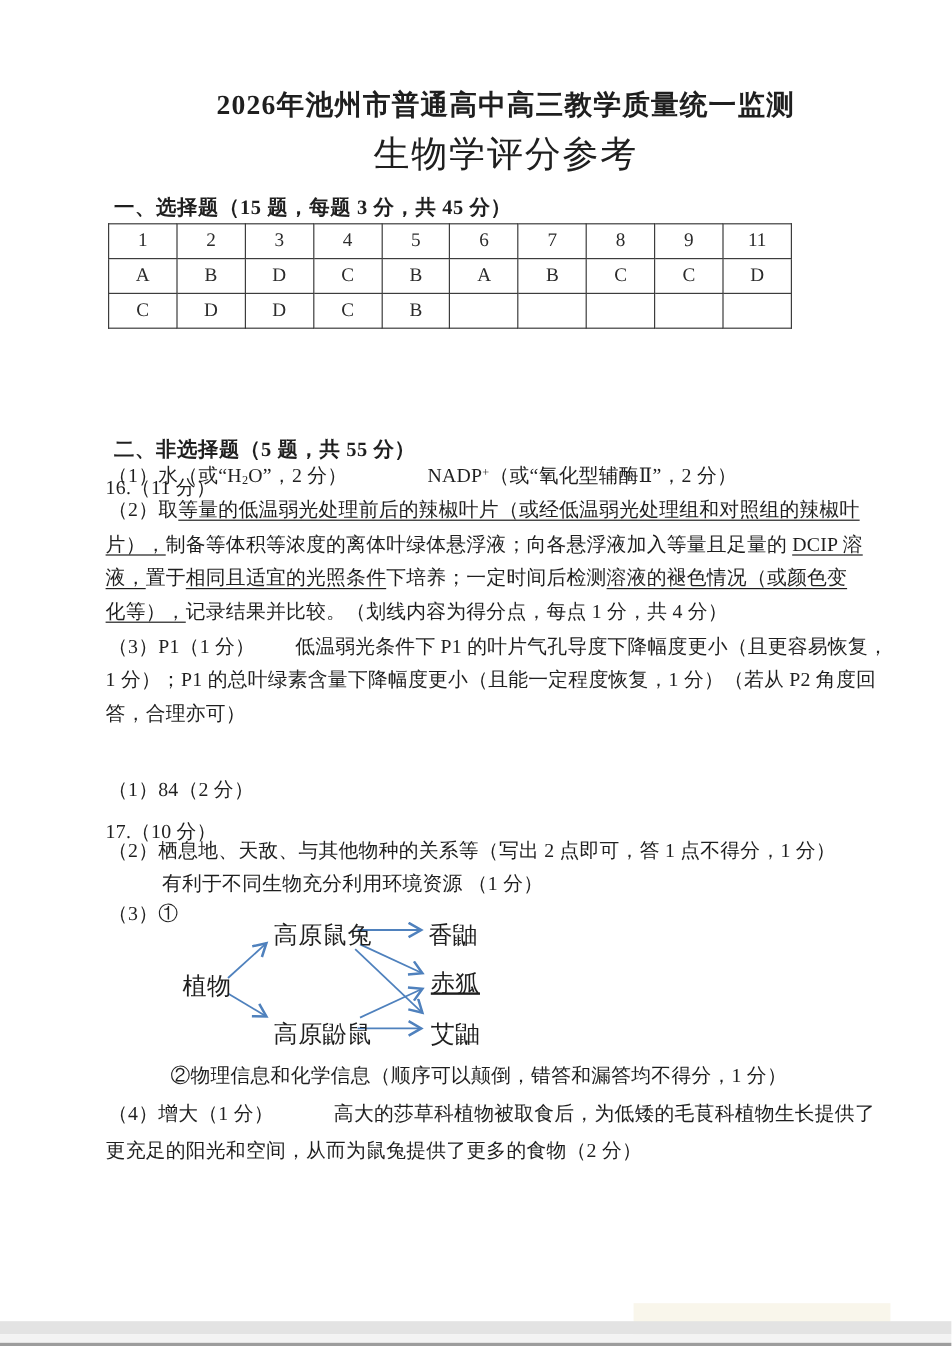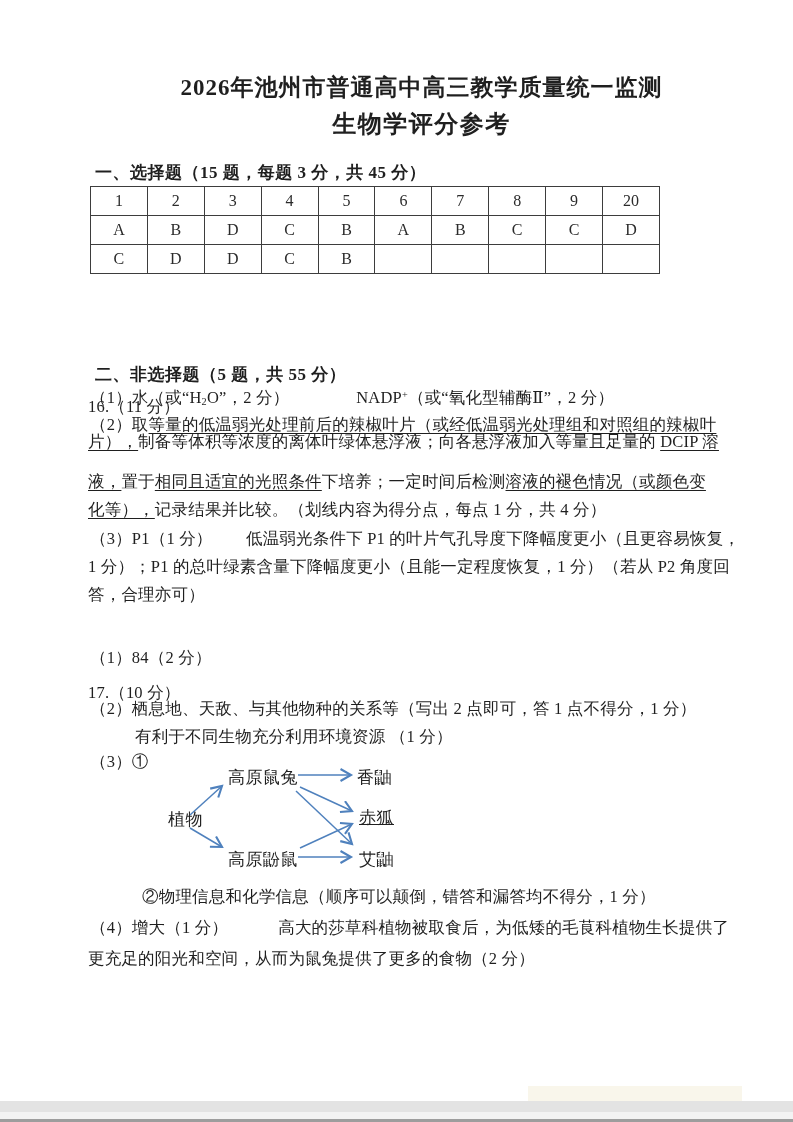--- a/index.html
+++ b/index.html
@@ -13,33 +13,33 @@
   }
   .abs { position:absolute; }
   .ln { font-size:16.5px; line-height:21px; white-space:nowrap; letter-spacing:0.2px; }
   .bold { font-weight:normal;margin-top:40px; }
   .u { text-decoration:underline; text-underline-offset:3px; text-decoration-thickness:1px; }
   sub { font-size:0.62em; vertical-align:-0.2em; }
   sup { font-size:0.62em; vertical-align:0.45em; }
 
   .title-wrap { left:0; width:793px; text-align:center; padding-left:50px; box-sizing:border-box; }
   .doc-title { font-size:23px; font-weight:bold; letter-spacing:1px; }
-  .doc-subtitle { font-size:24px; font-weight:bold; letter-spacing:1.5px; }
+  .doc-subtitle { font-size:30px; font-weight:normal; letter-spacing:1.5px; }
   .sec-head { font-size:17px; font-weight:bold; letter-spacing:0.5px; }
 
   table.answers { border-collapse:collapse; table-layout:fixed; width:570px; }
   table.answers td {
     border:1px solid #3d3d3d;
     height:28px; padding:0;
     text-align:center; vertical-align:middle;
     font-size:16px; color:#2b2b2b;
   }
 
   .diagram { width:640px; height:116px; }
-  .node { position:absolute; font-size:17px; white-space:nowrap; letter-spacing:0.5px; }
+  .node { position:absolute; font-size:20px; white-space:nowrap; letter-spacing:0.5px; }
   .arrow-svg { position:absolute; left:0; top:0; }
   .arrow-line { stroke:var(--arrow,#4f81bd); stroke-width:1.5; fill:none; }
 
   .strip { left:0; width:793px; }
   .strip-a { top:1101px; height:11px; background:#e3e3e3; }
   .strip-b { top:1112px; height:7px; background:#f3f3f3; }
   .strip-c { top:1119px; height:3px; background:#9d9d9d; }
   .cream { left:528px; top:1086px; width:214px; height:26px; background:#f8f4e6; opacity:0.8; }
 </style>
 </head>
@@ -59,21 +59,21 @@
       <tr>
         <td>1</td>
         <td>2</td>
         <td>3</td>
         <td>4</td>
         <td>5</td>
         <td>6</td>
         <td>7</td>
         <td>8</td>
         <td>9</td>
-        <td>20</td>
+        <td>11</td>
       </tr>
       <tr>
         <td>A</td>
         <td>B</td>
         <td>D</td>
         <td>C</td>
         <td>B</td>
         <td>A</td>
         <td>B</td>
         <td>C</td>
@@ -94,21 +94,21 @@
       </tr>
     </tbody>
 </table>
 
 <div class="abs sec-head" style="left:95px; top:327px;margin-top:36px;">二、非选择题（5 题，共 55 分）</div>
 
 <div class="abs ln bold" style="left:88px; top:356px;">16.（11 分）</div>
 <div class="abs ln" style="left:90px; top:384px;"><span>（1）水（或“H</span><sub>2</sub><span>O”，2 分）</span><span>　　　　</span><span>NADP</span><sup>+</sup><span>（或“氧化型辅酶Ⅱ”，2 分）</span></div>
 
 <div class="abs ln" style="left:90px; top:414px;"><span>（2）取</span><span class="u">等量的低温弱光处理前后的辣椒叶片（或经低温弱光处理组和对照组的辣椒叶</span></div>
-<div class="abs ln" style="left:88px; top:431px;font-family:Liberation Serif, serif;"><span class="u">片），</span><span>制备等体积等浓度的离体叶绿体悬浮液；向各悬浮液加入等量且足量的 </span><span class="u">DCIP 溶</span></div>
+<div class="abs ln" style="left:88px; top:443px;font-family:Liberation Serif, serif;"><span class="u">片），</span><span>制备等体积等浓度的离体叶绿体悬浮液；向各悬浮液加入等量且足量的 </span><span class="u">DCIP 溶</span></div>
 <div class="abs ln" style="left:88px; top:471px;"><span class="u">液，</span><span>置于</span><span class="u">相同且适宜的光照条件</span><span>下培养；一定时间后检测</span><span class="u">溶液的褪色情况（或颜色变</span></div>
 <div class="abs ln" style="left:88px; top:499px;"><span class="u">化等），</span><span>记录结果并比较。（划线内容为得分点，每点 1 分，共 4 分）</span></div>
 
 <div class="abs ln" style="left:90px; top:528px;">（3）P1（1 分）　　低温弱光条件下 P1 的叶片气孔导度下降幅度更小（且更容易恢复，</div>
 <div class="abs ln" style="left:88px; top:556px;">1 分）；P1 的总叶绿素含量下降幅度更小（且能一定程度恢复，1 分）（若从 P2 角度回</div>
 <div class="abs ln" style="left:88px; top:584px;">答，合理亦可）</div>
 
 <div class="abs ln bold" style="left:88px; top:642px;">17.（10 分）</div>
 <div class="abs ln" style="left:90px; top:647px;">（1）84（2 分）</div>
 <div class="abs ln" style="left:90px; top:698px;">（2）栖息地、天敌、与其他物种的关系等（写出 2 点即可，答 1 点不得分，1 分）</div>
@@ -123,21 +123,21 @@
       </marker>
     </defs>
     <line class="arrow-line" x1="102" y1="50" x2="134" y2="21" marker-end="url(#ah)"></line>
     <line class="arrow-line" x1="102" y1="63" x2="134" y2="82" marker-end="url(#ah)"></line>
     <line class="arrow-line" x1="210" y1="10" x2="263" y2="10" marker-end="url(#ah)"></line>
     <line class="arrow-line" x1="212" y1="22" x2="264" y2="46" marker-end="url(#ah)"></line>
     <line class="arrow-line" x1="208" y1="26" x2="264" y2="79" marker-end="url(#ah)"></line>
     <line class="arrow-line" x1="212" y1="83" x2="264" y2="59" marker-end="url(#ah)"></line>
     <line class="arrow-line" x1="210" y1="92" x2="263" y2="92" marker-end="url(#ah)"></line>
   </svg>
-  <div class="node" style="left:64px; top:43px;margin-left:16px;">植物</div>
+  <div class="node" style="left:64px; top:43px;">植物</div>
   <div class="node" style="left:140px; top:1px;">高原鼠兔</div>
   <div class="node" style="left:269px; top:1px;">香鼬</div>
   <div class="node" style="left:271px; top:41px;text-decoration:underline;">赤狐</div>
   <div class="node" style="left:140px; top:83px;">高原鼢鼠</div>
   <div class="node" style="left:271px; top:83px;">艾鼬</div>
 </div>
 
 <div class="abs ln" style="left:142px; top:886px;">②物理信息和化学信息（顺序可以颠倒，错答和漏答均不得分，1 分）</div>
 <div class="abs ln" style="left:90px; top:917px;">（4）增大（1 分）　　　高大的莎草科植物被取食后，为低矮的毛茛科植物生长提供了</div>
 <div class="abs ln" style="left:88px; top:948px;">更充足的阳光和空间，从而为鼠兔提供了更多的食物（2 分）</div>

